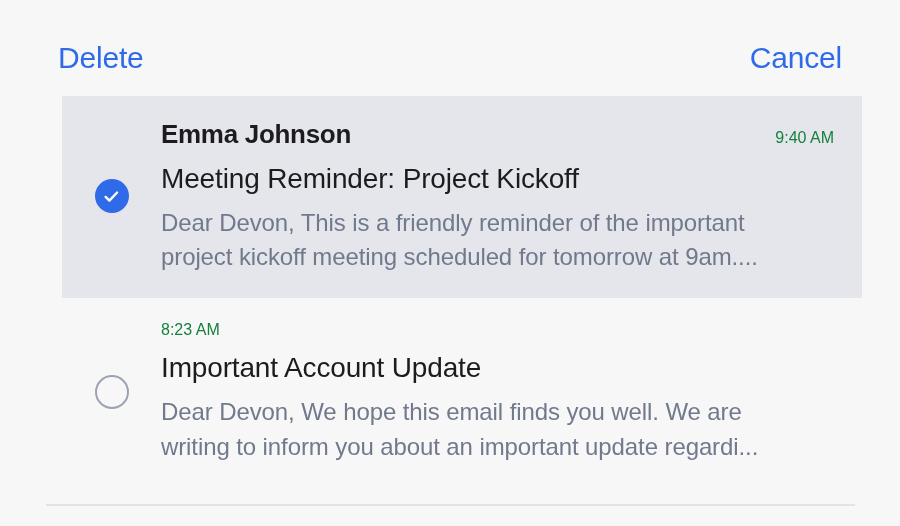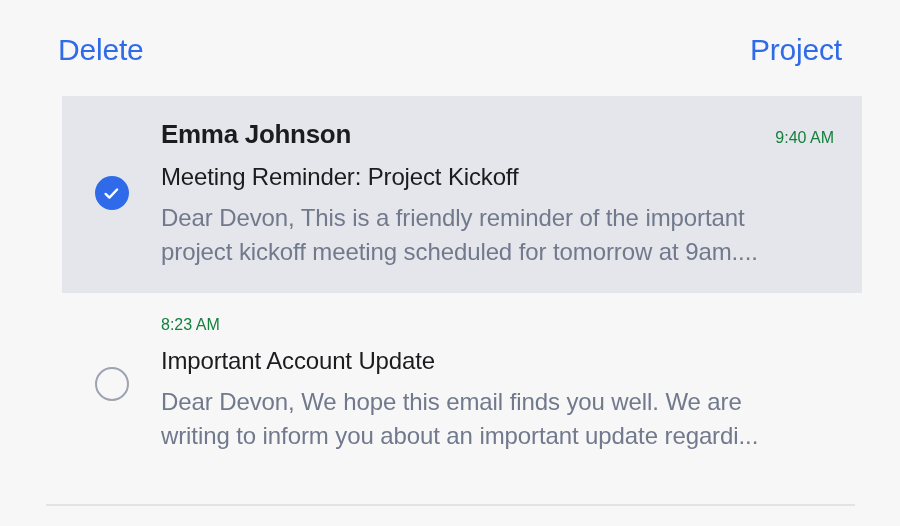--- a/index.html
+++ b/index.html
@@ -20,21 +20,21 @@
     position: relative;
     width: 900px;
     height: 526px;
     background: #f7f7f8;
     box-sizing: border-box;
   }
 
   
   .action-bar {
     position: absolute;
-    top: 8px;
+    top: 16px;
     left: 0;
     width: 900px;
     height: 84px;
     display: flex;
     align-items: center;
     justify-content: space-between;
     padding: 0 58px 0 58px;
     box-sizing: border-box;
   }
   .action-btn {
@@ -143,21 +143,21 @@
   .time {
     font-size: 16px;
     font-weight: 400;
     color: #15803d;
     line-height: 1.25;
     white-space: nowrap;
     flex: 0 0 auto;
   }
 
   .subject {
-    font-size: 24px;
+    font-size: 28px;
     font-weight: 400;
     color: #1c1c1e;
     line-height: 1.3;
     letter-spacing: -0.15px;
     margin-top: 10px;
     white-space: nowrap;
     overflow: hidden;
     text-overflow: ellipsis;
   }
 
@@ -181,21 +181,21 @@
   }
   .divider.bottom { top: 504px; }
 </style>
 </head>
 <body>
 
 <div class="screen">
 
   <div class="action-bar">
     <button class="action-btn left">Delete</button>
-    <button class="action-btn right">Project</button>
+    <button class="action-btn right">Cancel</button>
   </div>
 
   <div class="email-list">
 
     <div class="email-row selected">
       <div class="row-inner">
         <div class="check-cell">
           <span class="check checked">
             <svg width="19" height="19" viewBox="0 0 19 19" aria-hidden="true">
               <path d="M3.6 9.9 L7.4 13.6 L15.1 5.5" fill="none" stroke="#ffffff" stroke-width="2.4" stroke-linecap="round" stroke-linejoin="round"></path>

